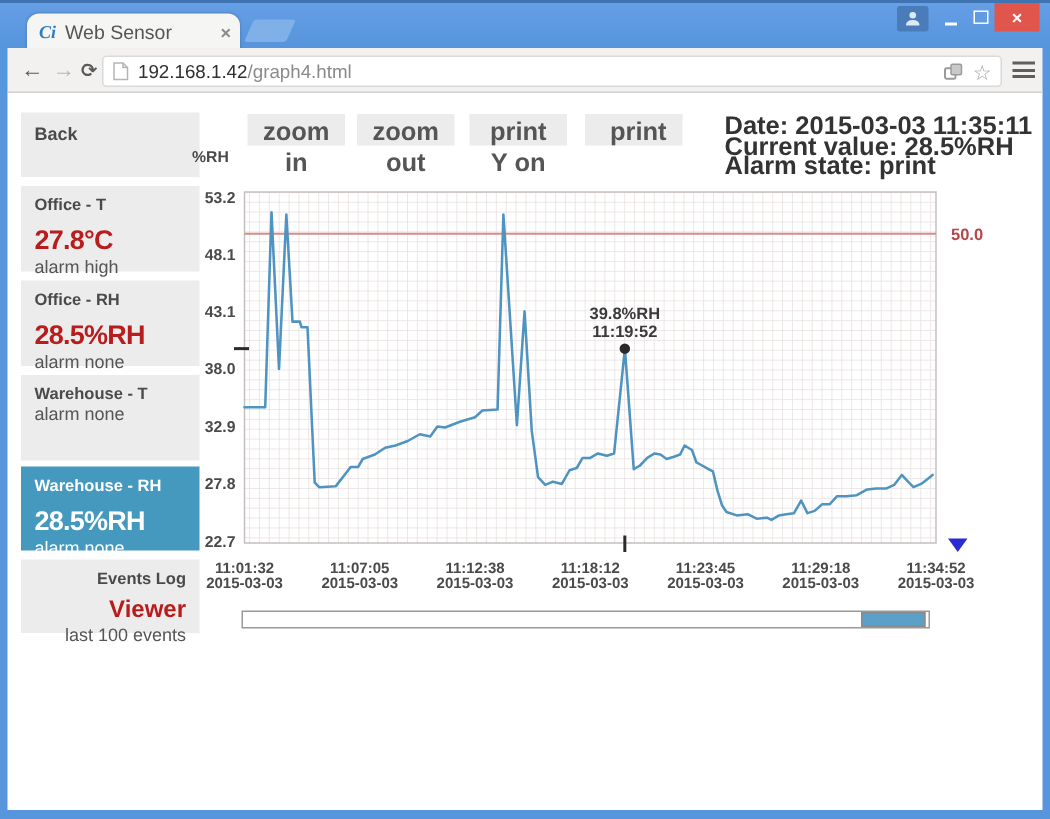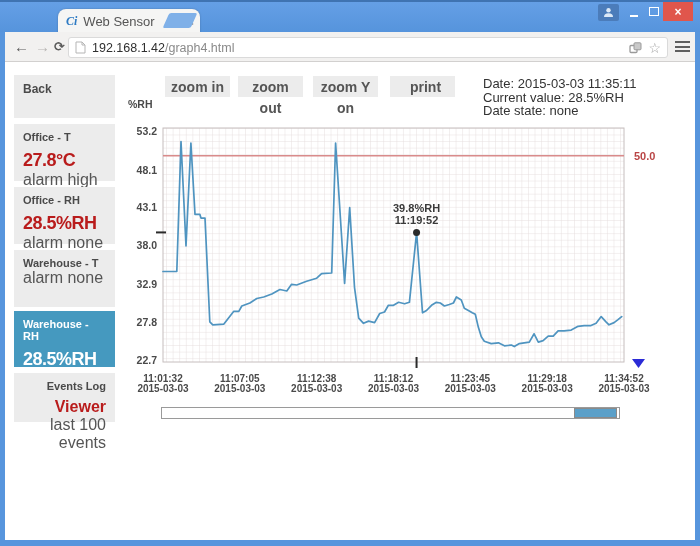--- a/index.html
+++ b/index.html
@@ -7,21 +7,21 @@
     width:700px;height:546px;position:relative;overflow:hidden;
     background:#5795dd;
     font-family:"Liberation Sans","DejaVu Sans",sans-serif;
     -webkit-font-smoothing:antialiased;
   }
   
   .titlebar{position:absolute;left:0;top:0;width:700px;height:32px;
     background:linear-gradient(#659fe6,#5694dc);border-top:2px solid #3f73b2;box-sizing:border-box;}
   .tab{position:absolute;left:18px;top:7px;width:142px;height:25px;background:#f5f5f4;
     border-radius:8px 8px 0 0;display:flex;align-items:center;padding:0 6px 0 8px;box-sizing:border-box;
-    box-shadow:0 0 2px rgba(0,0,0,.25);margin-left:40px;}
+    box-shadow:0 0 2px rgba(0,0,0,.25);}
   .favicon{font-family:"Liberation Serif","DejaVu Serif",serif;font-style:italic;font-weight:bold;
     color:#2e7bc4;font-size:12px;margin-right:6px;}
   .tab-title{font-size:13px;color:#555;flex:1;white-space:nowrap;overflow:hidden;}
   .tab-close{font-size:12px;color:#8b8b8b;font-weight:bold;cursor:default;line-height:10px;}
   .newtab{position:absolute;left:166px;top:11px;width:28px;height:15px;background:#7fb0e8;
     transform:skewX(-24deg);border-radius:2px;}
   .profile-btn{position:absolute;left:598px;top:2px;width:21px;height:17px;background:#4b7cba;
     border-radius:2px;display:flex;align-items:center;justify-content:center;}
   .win-btn{position:absolute;top:0px;height:19px;display:flex;align-items:center;justify-content:center;}
   .btn-min{left:625px;width:17px;}
@@ -40,35 +40,35 @@
     border:1px solid #dadada;border-radius:3px;display:flex;align-items:center;padding:0 6px;box-sizing:border-box;}
   .url-host{font-size:12.5px;color:#303030;margin-left:6px;}
   .url-path{font-size:12.5px;color:#8a8a8a;}
   .url-spacer{flex:1;}
   .star{font-size:14px;color:#a2a2a2;margin-left:6px;line-height:14px;}
   .menu-ico{position:absolute;left:675px;top:41px;width:15px;}
   .menu-ico i{display:block;height:2px;background:#5f5f5f;margin-bottom:2.5px;}
   
   .page-bg{position:absolute;left:5px;top:62px;width:690px;height:478px;background:#fff;}
   
-  .side-item{position:absolute;left:14px;width:101px;background:#ececec;color:#4a4a4a;
+  .side-item{position:absolute;left:14px;width:119px;background:#ececec;color:#4a4a4a;
     padding:7px 9px;box-sizing:border-box;}
   .side-title{font-size:11px;font-weight:bold;}
   .side-sub{font-size:10.5px;margin-top:1px;}
   .side-value{font-size:18px;font-weight:bold;color:#b91c1c;margin-top:7px;letter-spacing:-0.5px;}
-  .side-alarm{font-size:16px;color:#555;}
+  .side-alarm{font-size:12px;color:#555;}
   .side-item.selected{background:#4599bf;color:#fff;}
   .side-item.selected .side-value,.side-item.selected .side-alarm{color:#fff;}
   .events .side-value{font-size:16px;margin-top:6px;letter-spacing:0;}
   
   .tb-btn{position:absolute;top:76px;width:65px;height:21px;background:#ececec;border:none;
-    font-family:inherit;font-size:14px;font-weight:bold;color:#555;text-align:center;line-height:21px;}
+    font-family:inherit;font-size:17px;font-weight:bold;color:#555;text-align:center;line-height:21px;}
   .b0{left:165px;} .b1{left:238px;} .b2{left:313px;} .b3{left:390px;padding-left:12px;}
   
-  .status{position:absolute;left:483px;top:77px;font-size:13px;font-weight:normal;color:#333;
+  .status{position:absolute;left:483px;top:77px;font-size:17px;font-weight:bold;color:#333;
     line-height:13.5px;}
   
   #chart-svg{position:absolute;left:120px;top:95px;}
   
   .hscroll{position:absolute;left:161px;top:407px;width:459px;height:12px;background:#fff;
     border:1px solid #9a9a9a;box-sizing:border-box;}
   .hthumb{position:absolute;left:412px;top:0px;width:43px;height:10px;background:#5ba0c9;
     border:1px solid #8a8a8a;box-sizing:border-box;}
 </style>
 </head>
@@ -147,27 +147,27 @@
   <div class="side-alarm">alarm none</div>
 </div>
 <div class="side-item events" style="top:373px;height:49px;text-align:right;">
   <div class="side-title">Events Log</div>
   <div class="side-value">Viewer</div>
   <div class="side-alarm">last 100 events</div>
 </div>
 
 <button class="tb-btn b0">zoom in</button>
 <button class="tb-btn b1">zoom out</button>
-<button class="tb-btn b2">zoom Y on</button>
+<button class="tb-btn b2">print Y on</button>
 <button class="tb-btn b3">print</button>
 
 <div class="status">
   <div>Date: 2015-03-03 11:35:11</div>
   <div>Current value: 28.5%RH</div>
-  <div>Date state: none</div>
+  <div>Alarm state: print</div>
 </div>
 
 <svg id="chart-svg" width="580" height="310" viewBox="0 0 580 310">
     <defs>
       <pattern id="gp" width="6.58" height="6.58" patternUnits="userSpaceOnUse">
         <path d="M6.58 0H0V6.58" fill="none" stroke="#e7dfdf" stroke-width="1"></path>
       </pattern>
     </defs>
     <rect x="43" y="33" width="461" height="234" fill="url(#gp)"></rect>
     <rect x="43" y="33" width="461" height="234" fill="none" stroke="#c6bebe" stroke-width="1"></rect>

